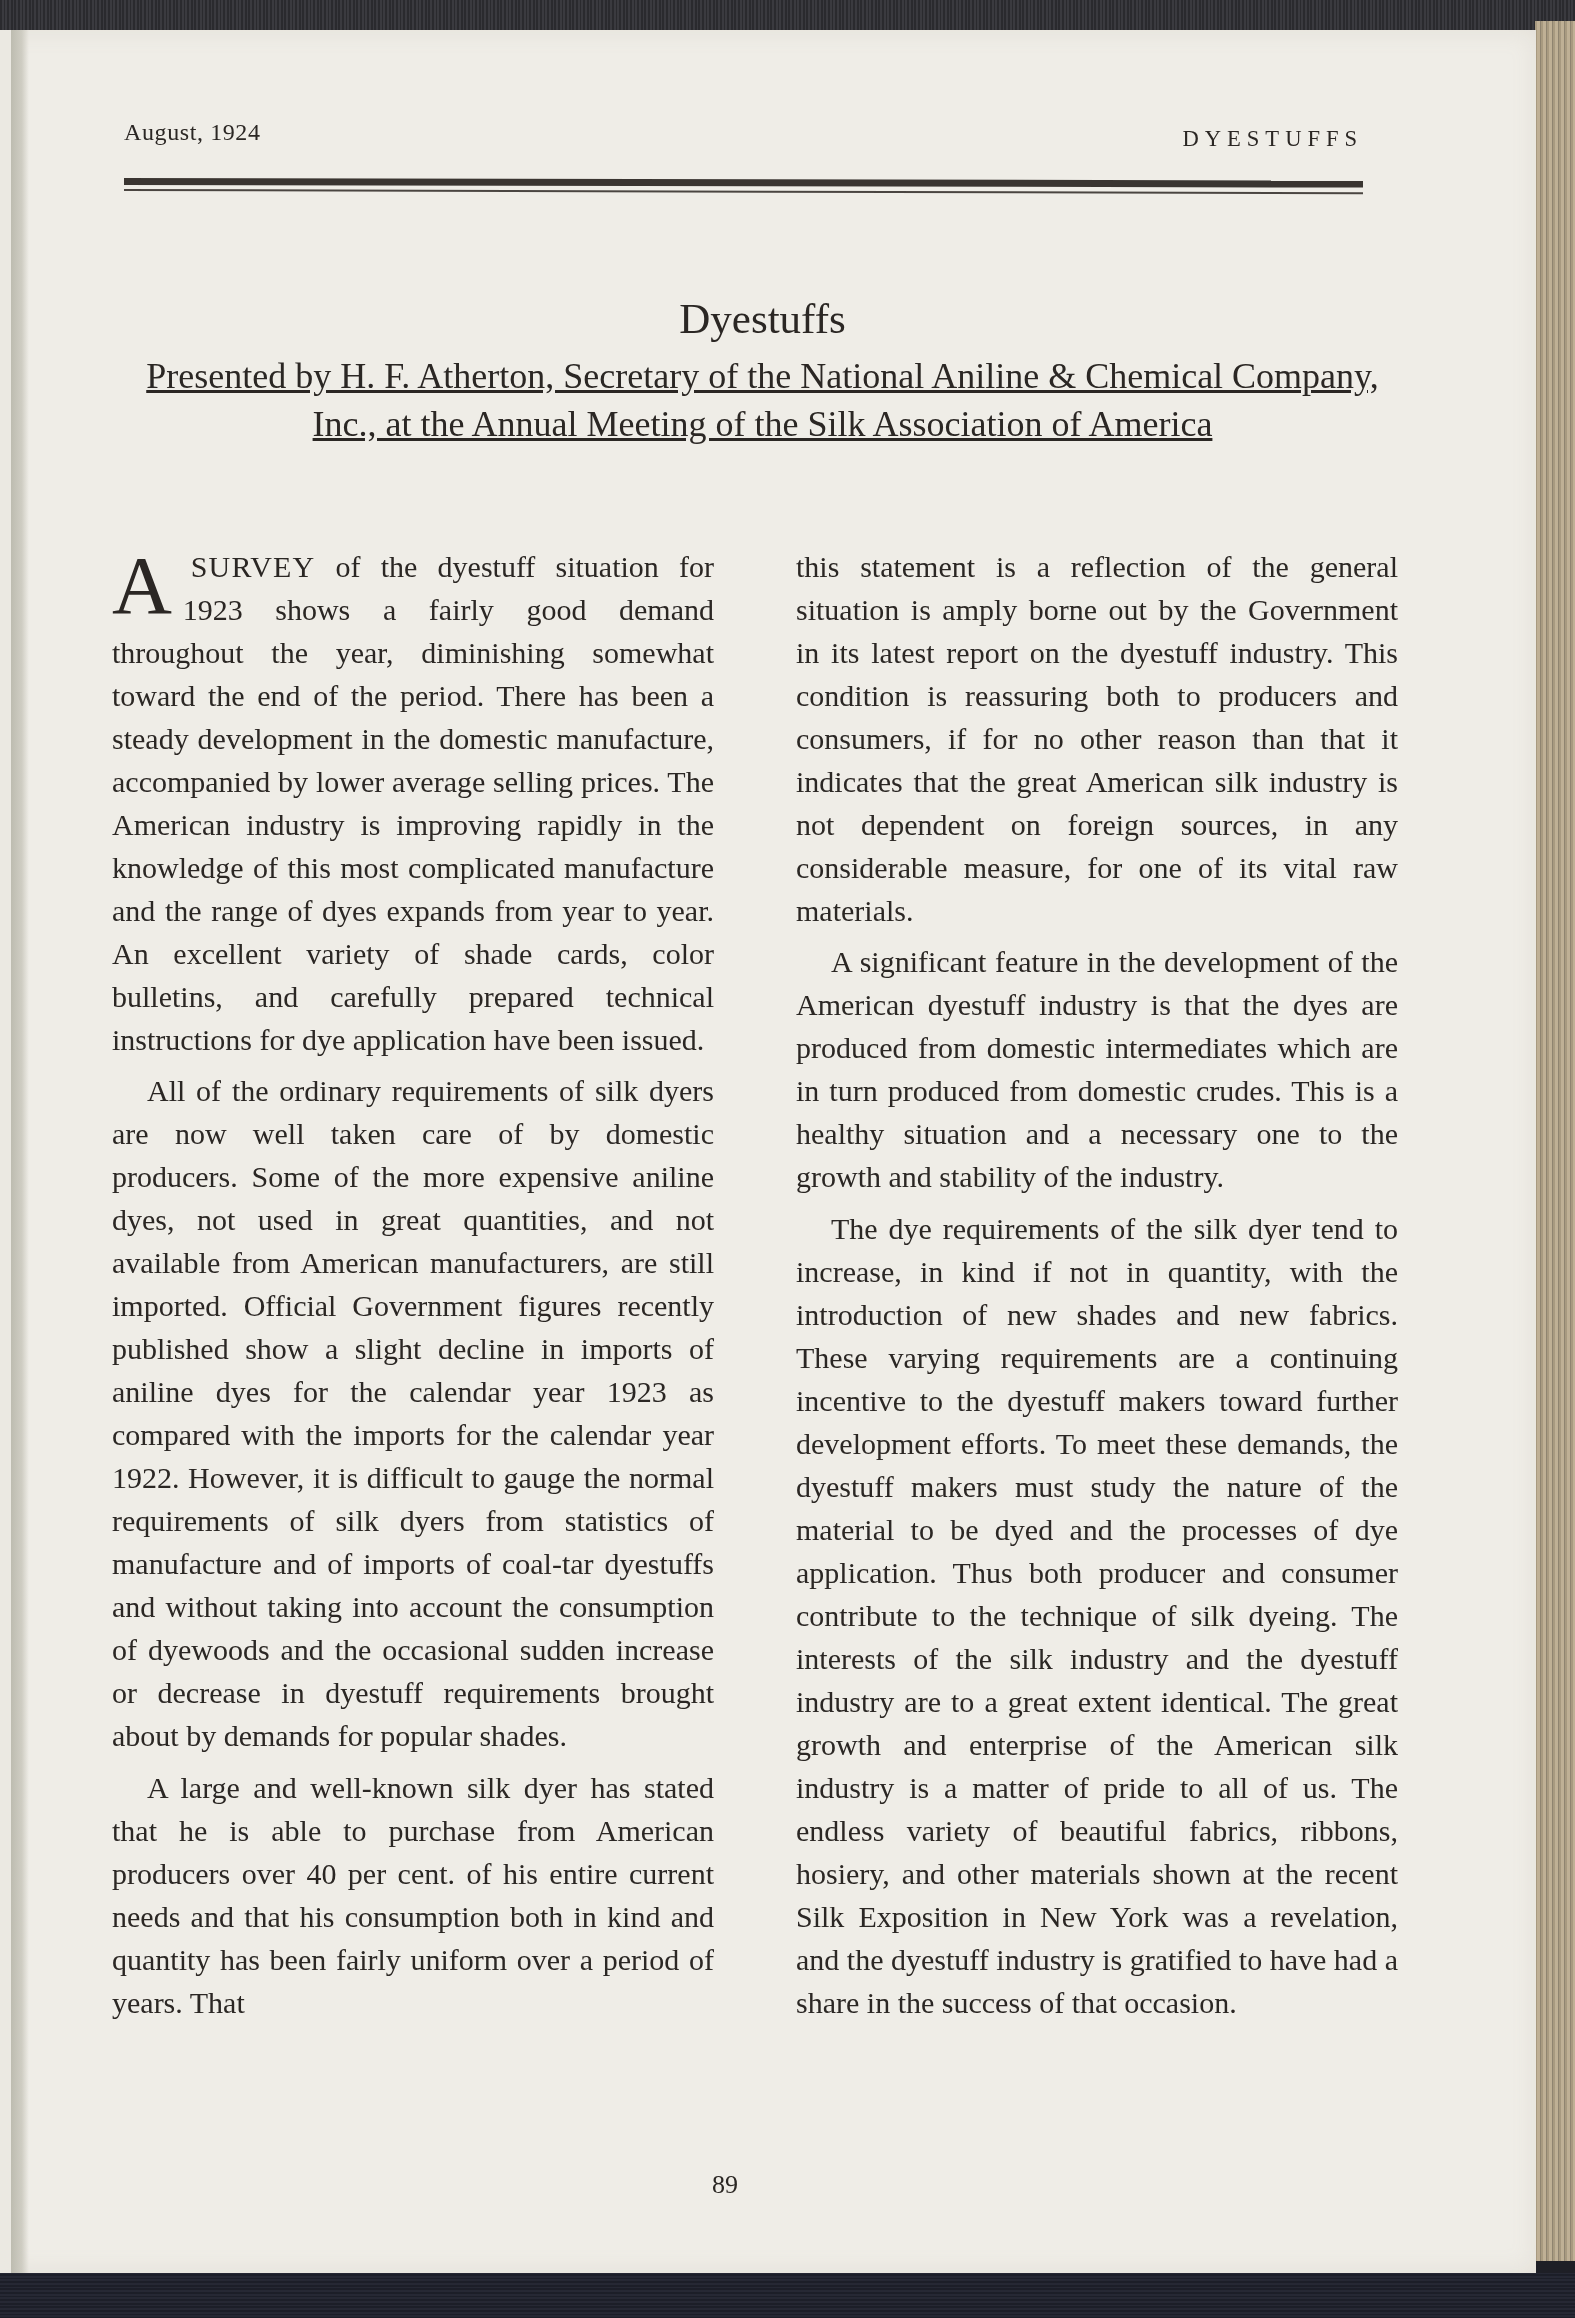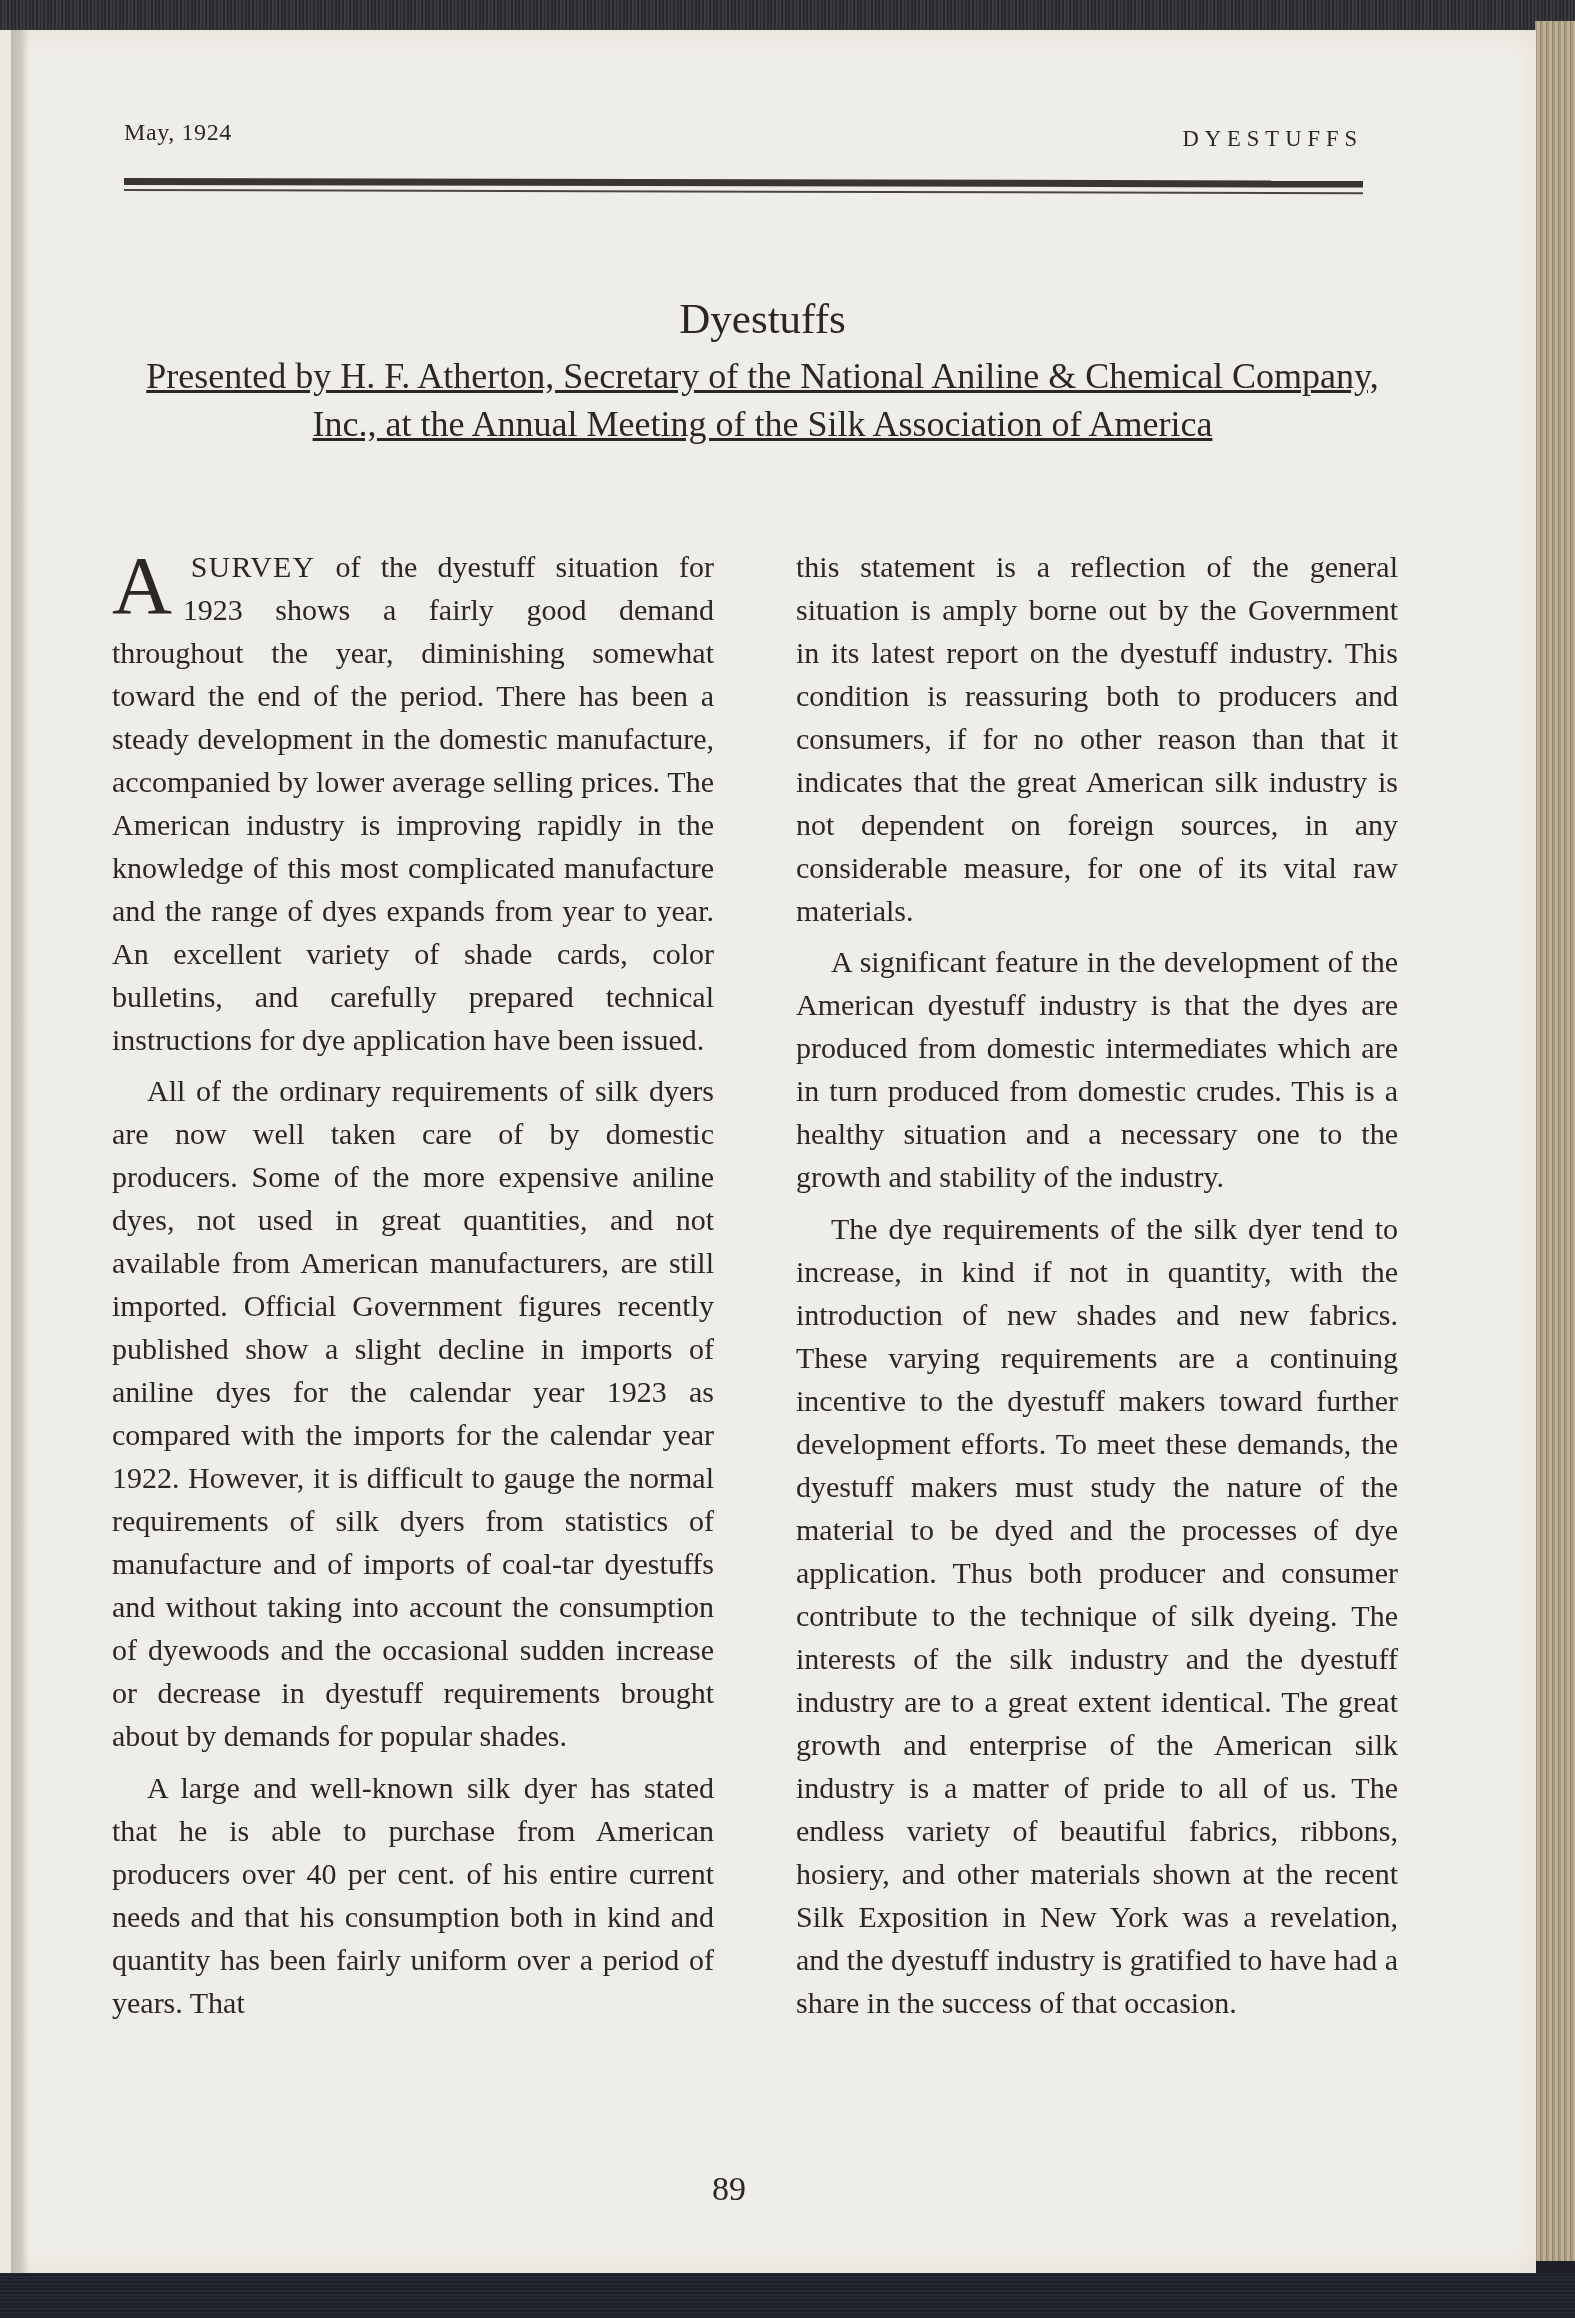--- a/index.html
+++ b/index.html
@@ -62,40 +62,40 @@
     .col-right { left: 752px; margin-left: 44px; }
     .col p { margin: 0 0 8.3px 0; text-indent: 35px; }
     .col p.no-indent { text-indent: 0; }
     .dropcap {
       float: left; font-size: 83px; line-height: 70px;
       margin: 4.8px 10.7px 0 0; padding: 0;
     }
     .smallcaps { letter-spacing: 1.2px; margin-left: 8px; }
     .folio {
       position: absolute; left: 712px; top: 2170px;
-      font-size: 34px;
+      font-size: 26px;
     }
     .cloth-bottom {
       position: absolute; left: 0; top: 2273px; width: 1575px; height: 46px;
       background: repeating-linear-gradient(0deg, #1c1e28 0 1.8px, #262834 1.8px 3.6px);
     }
   </style>
 </head>
 <body>
 
 <div class="cloth-top"></div>
 <div class="page-fore-edge"></div>
 
 <div class="page">
   <div class="gutter-strip"></div>
   <div class="gutter-shadow"></div>
 </div>
 
 <div class="running-head">
-  <span class="rh-left">May, 1924</span>
+  <span class="rh-left">August, 1924</span>
   <span class="rh-right">DYESTUFFS</span>
 </div>
 <div class="rule-thick"></div>
 <div class="rule-thin"></div>
 
 <div class="title-block">
   <div class="title">Dyestuffs</div>
   <div class="subtitle">Presented by H. F. Atherton, Secretary of the National Aniline &amp; Chemical Company, Inc., at the Annual Meeting of the Silk Association of America</div>
 </div>
 

